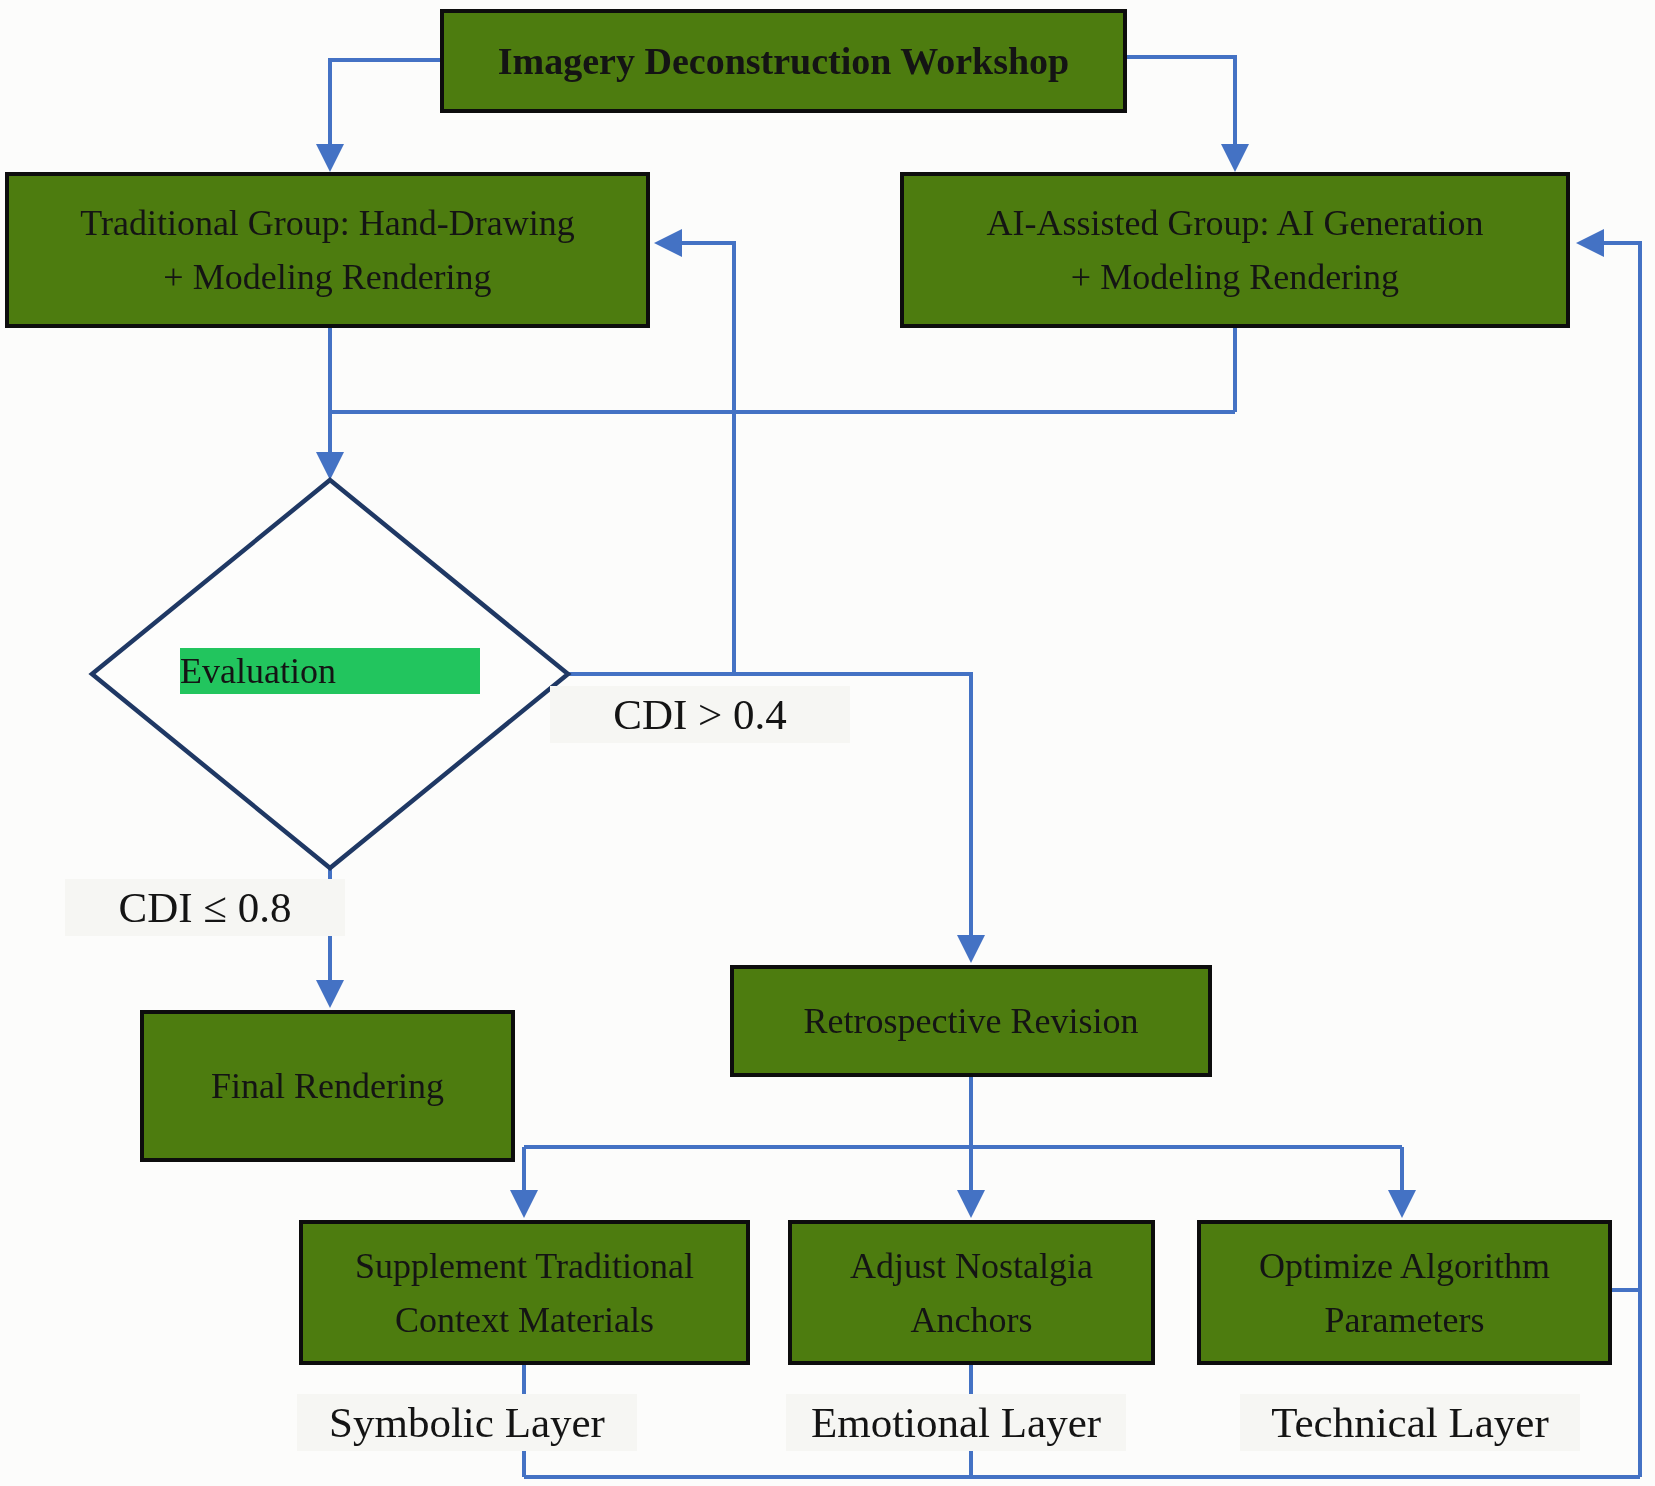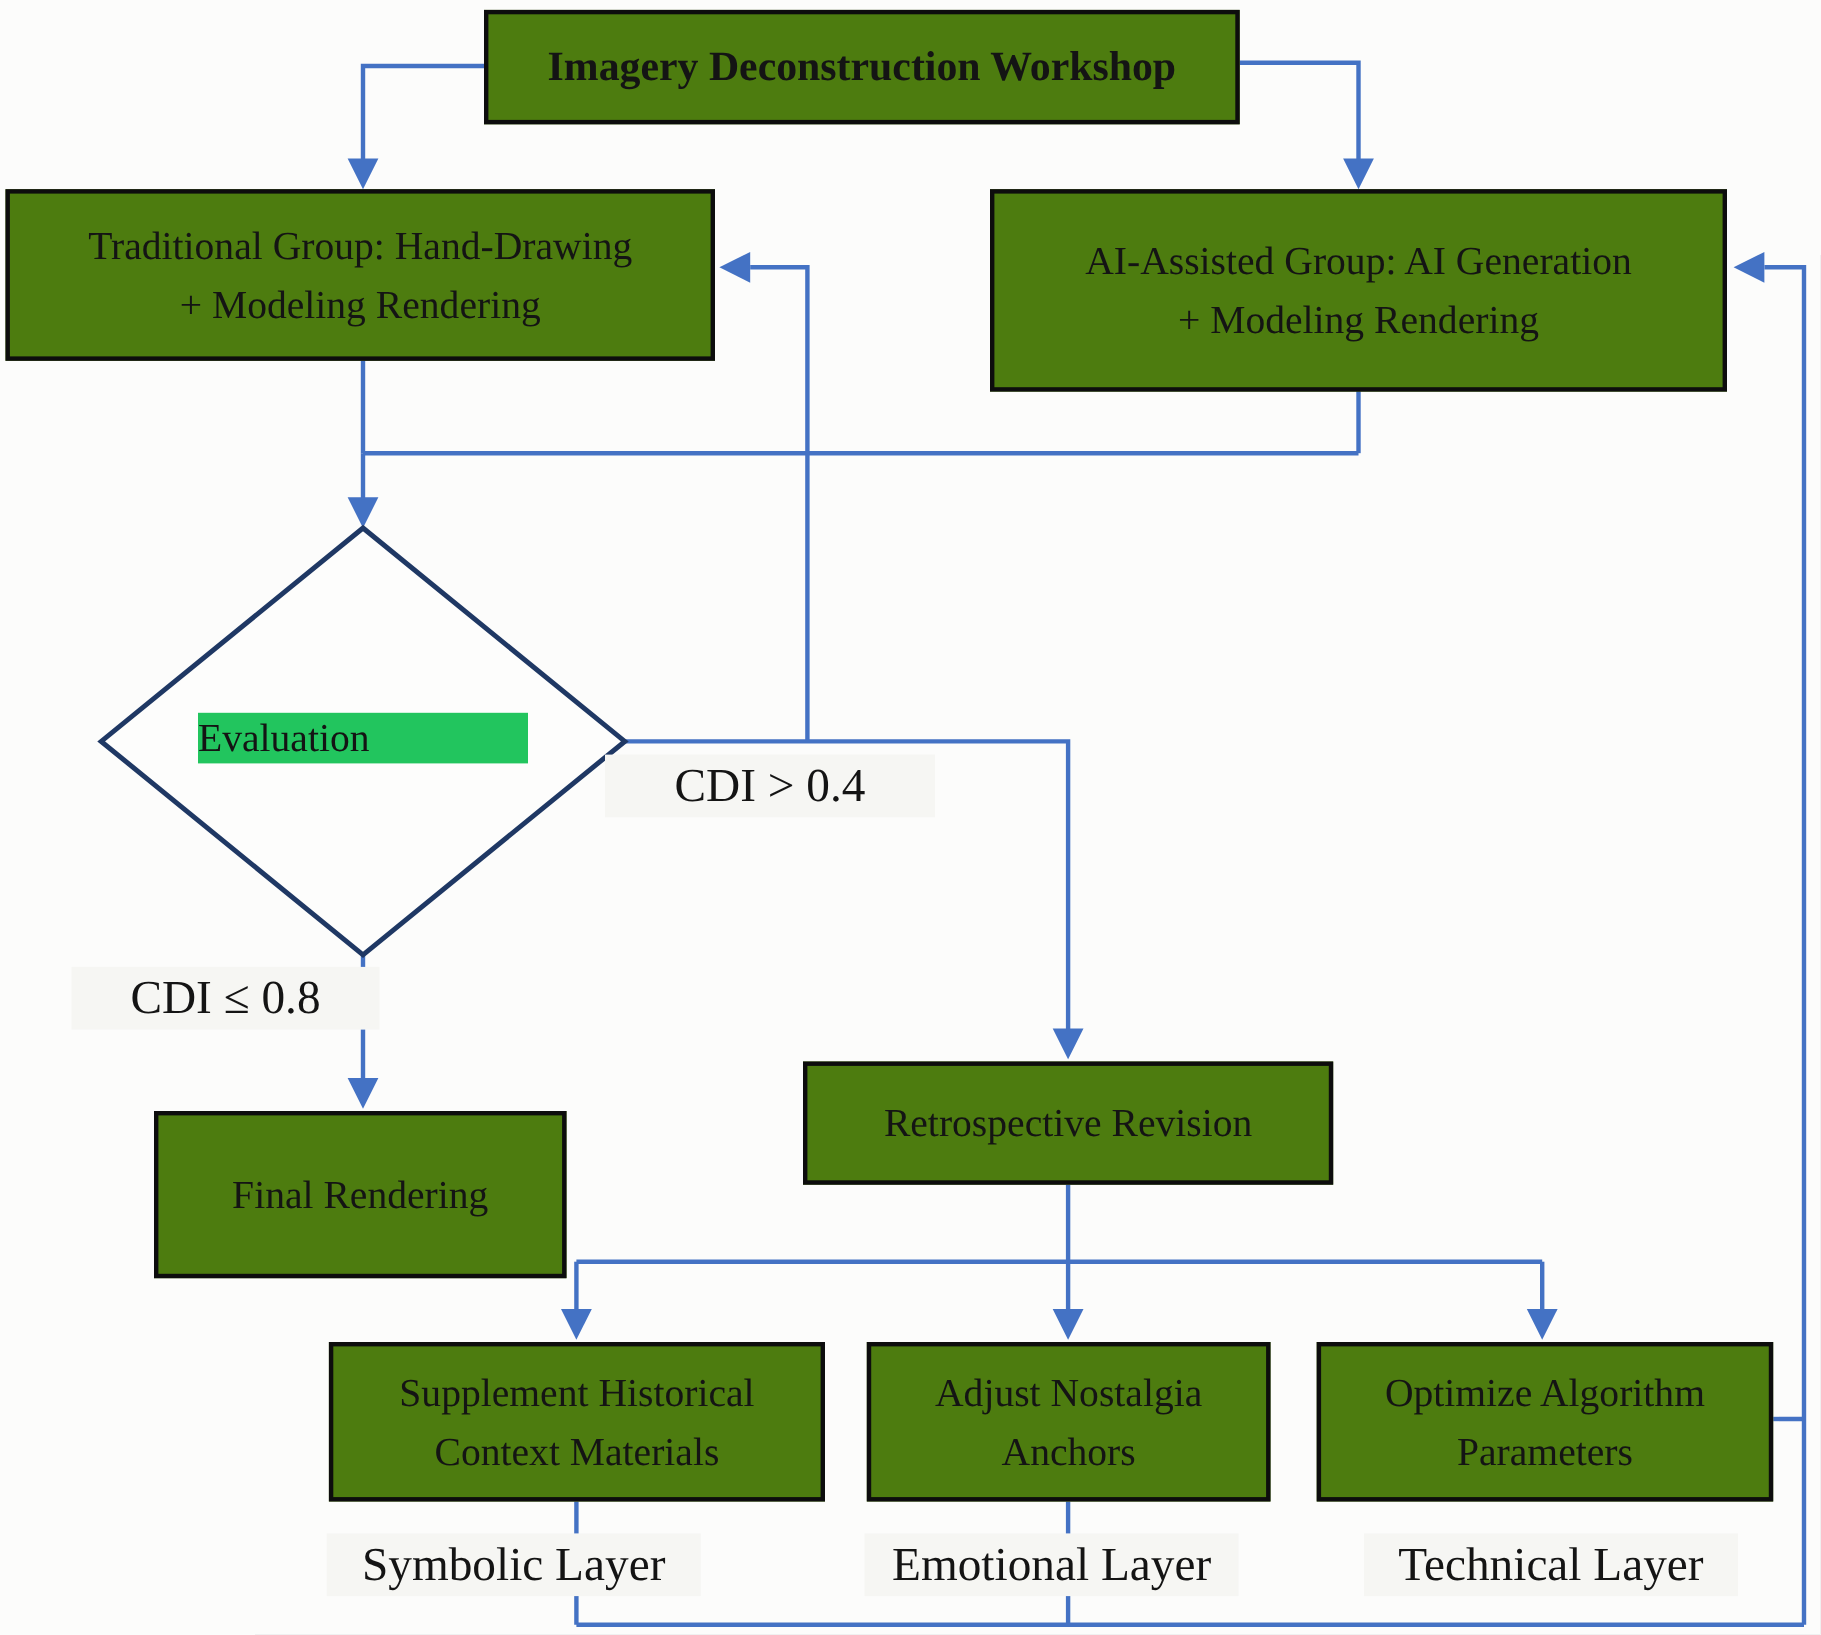--- a/index.html
+++ b/index.html
@@ -125,37 +125,37 @@
 
   <div class="node title-node" style="left:440px;top:9px;width:687px;height:104px;">
     <span class="l">Imagery Deconstruction Workshop</span>
   </div>
 
   <div class="node" style="left:5px;top:172px;width:645px;height:156px;">
     <span class="l">Traditional Group: Hand-Drawing</span>
     <span class="l">+ Modeling Rendering</span>
   </div>
 
-  <div class="node" style="left:900px;top:172px;width:670px;height:184px;">
+  <div class="node" style="left:900px;top:172px;width:670px;height:156px;">
     <span class="l">AI-Assisted Group: AI Generation</span>
     <span class="l">+ Modeling Rendering</span>
   </div>
 
   <div class="diamond-label" style="left:180px;top:648px;width:300px;">Evaluation</div>
 
   <div class="node" style="left:140px;top:1010px;width:375px;height:152px;">
     <span class="l">Final Rendering</span>
   </div>
 
   <div class="node" style="left:730px;top:965px;width:482px;height:112px;">
     <span class="l">Retrospective Revision</span>
   </div>
 
   <div class="node" style="left:299px;top:1220px;width:451px;height:145px;">
-    <span class="l">Supplement Historical</span>
+    <span class="l">Supplement Traditional</span>
     <span class="l">Context Materials</span>
   </div>
 
   <div class="node" style="left:788px;top:1220px;width:367px;height:145px;">
     <span class="l">Adjust Nostalgia</span>
     <span class="l">Anchors</span>
   </div>
 
   <div class="node" style="left:1197px;top:1220px;width:415px;height:145px;">
     <span class="l">Optimize Algorithm</span>

